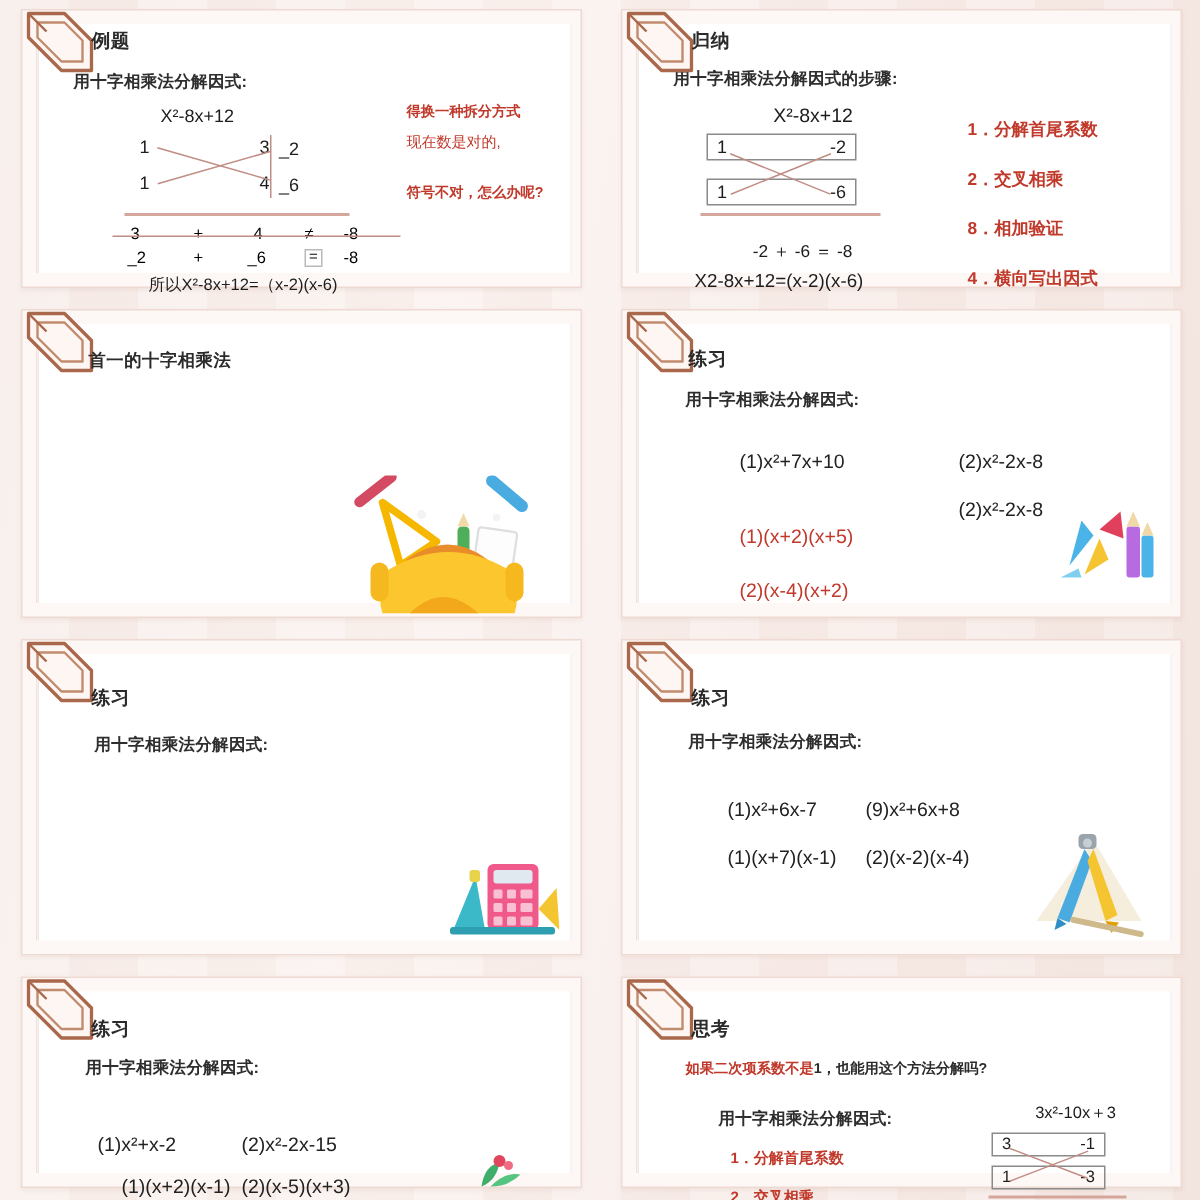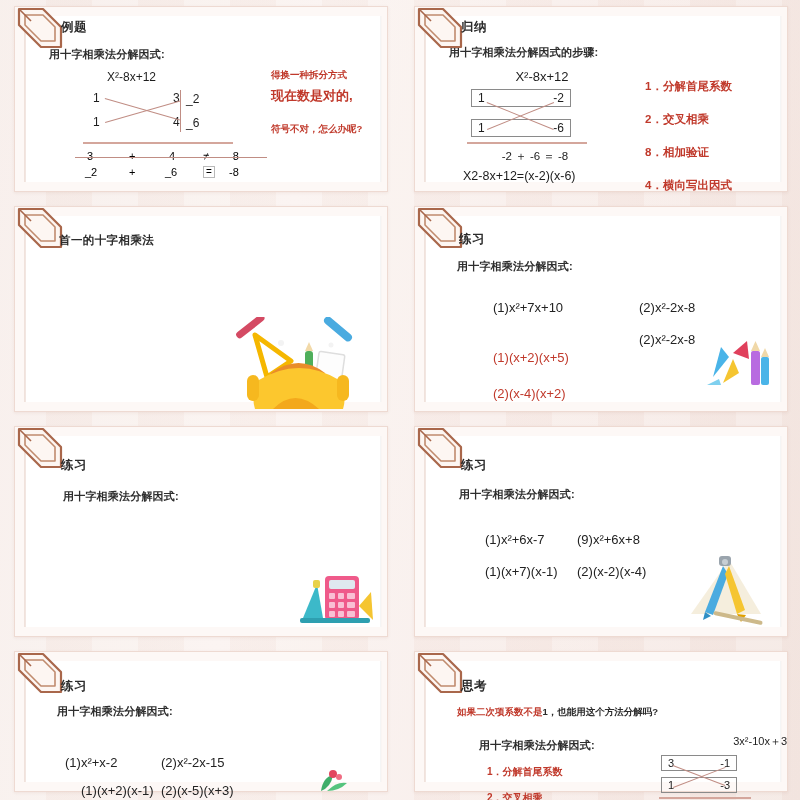--- a/index.html
+++ b/index.html
@@ -125,24 +125,25 @@
             </div>
 
             <div style="position:absolute;left:28px;top:100px;width:182px;height:14px">
               <span style="position:absolute;left:8px;font-size:11px">_2</span>
               <span style="position:absolute;left:52px;font-size:11px">+</span>
               <span style="position:absolute;left:88px;font-size:11px">_6</span>
               <span style="position:absolute;left:126px;font-size:10px;border:1px solid #b9b9b9;padding:0 2px;line-height:10px">=</span>
               <span style="position:absolute;left:152px;font-size:11px">-8</span>
             </div>
           </div>
+          <div style="font-size:11px;color:#1d1d1d;margin-left:50px;margin-top:-2px">所以X²-8x+12=（x-2)(x-6)</div>
 
           <div style="position:absolute;left:222px;top:8px;width:130px">
             <div class="red" style="font-size:9.5px;font-weight:bold;line-height:15px">得换一种拆分方式</div>
-            <div class="red" style="font-size:13px;font-weight:bold;line-height:15px;margin-top:6px">现在数是对的,</div>
+            <div class="red" style="font-size:10px;font-weight:normal;line-height:15px;margin-top:6px">现在数是对的,</div>
             <div class="red" style="font-size:9.5px;font-weight:bold;line-height:15px">符号不对，怎么办呢?</div>
           </div>
         </div>
       </div>
     </div>
 
     <div class="slot">
       <div class="card">
         <div class="inner"></div>
         <span class="nib">
@@ -164,21 +165,21 @@
                   <span>-2</span>
               </div>
               <div class="boxed" style="position:absolute;left:4px;top:30px;width:100px;height:18px">
                 <span>1</span>
                   <span>-6</span>
               </div>
               <div class="xline" style="left:20px;top:13px;width:72px;transform:rotate(22deg)"></div>
               <div class="xline" style="left:20px;top:40px;width:72px;transform:rotate(-22deg)"></div>
             </div>
             <div class="hbar" style="width:120px;margin:3px 0 0 0"></div>
-            <div style="font-size:11.5px;color:#1d1d1d;text-align:center;margin-top:5px;padding-right:14px">-2 ＋ -6 ＝ -8</div>
+            <div style="font-size:11.5px;color:#1d1d1d;text-align:center;margin-top:16px;padding-right:14px">-2 ＋ -6 ＝ -8</div>
             <div style="font-size:12.5px;color:#1d1d1d;margin-top:5px;margin-left:-4px">X2-8x+12=(x-2)(x-6)</div>
           </div>
 
           <div style="position:absolute;left:196px;top:20px">
             <div class="red" style="font-size:11.5px;font-weight:bold;margin-bottom:18px">1．分解首尾系数</div>
             <div class="red" style="font-size:11.5px;font-weight:bold;margin-bottom:18px">2．交叉相乘</div>
             <div class="red" style="font-size:11.5px;font-weight:bold;margin-bottom:18px">8．相加验证</div>
             <div class="red" style="font-size:11.5px;font-weight:bold">4．横向写出因式</div>
           </div>
         </div>
@@ -368,21 +369,21 @@
             <span class="red">如果二次项系数不是</span><span style="color:#2b2b2b">1，也能用这个方法分解吗?</span>
           </div>
 
           <div style="position:absolute;left:22px;top:36px;width:150px">
             <div class="lead">用十字相乘法分解因式:</div>
             <div class="red" style="font-size:10px;font-weight:bold;margin-top:12px;margin-left:8px">1．分解首尾系数</div>
             <div class="red" style="font-size:10px;font-weight:bold;margin-top:12px;margin-left:8px">2．交叉相乘</div>
           </div>
 
           <div style="position:absolute;left:190px;top:32px;width:140px">
-            <div style="font-size:11px;color:#1d1d1d;text-align:right">3x²-10x＋3</div>
+            <div style="font-size:11px;color:#1d1d1d;text-align:center">3x²-10x＋3</div>
             <div style="position:relative;height:44px;margin-top:6px">
               <div class="boxed" style="position:absolute;left:14px;top:0;width:76px;height:16px;font-size:11px">
                 <span>3</span>
                   <span>-1</span>
               </div>
               <div class="boxed" style="position:absolute;left:14px;top:22px;width:76px;height:16px;font-size:11px">
                 <span>1</span>
                   <span>-3</span>
               </div>
               <div class="xline" style="left:26px;top:10px;width:56px;transform:rotate(21deg)"></div>

